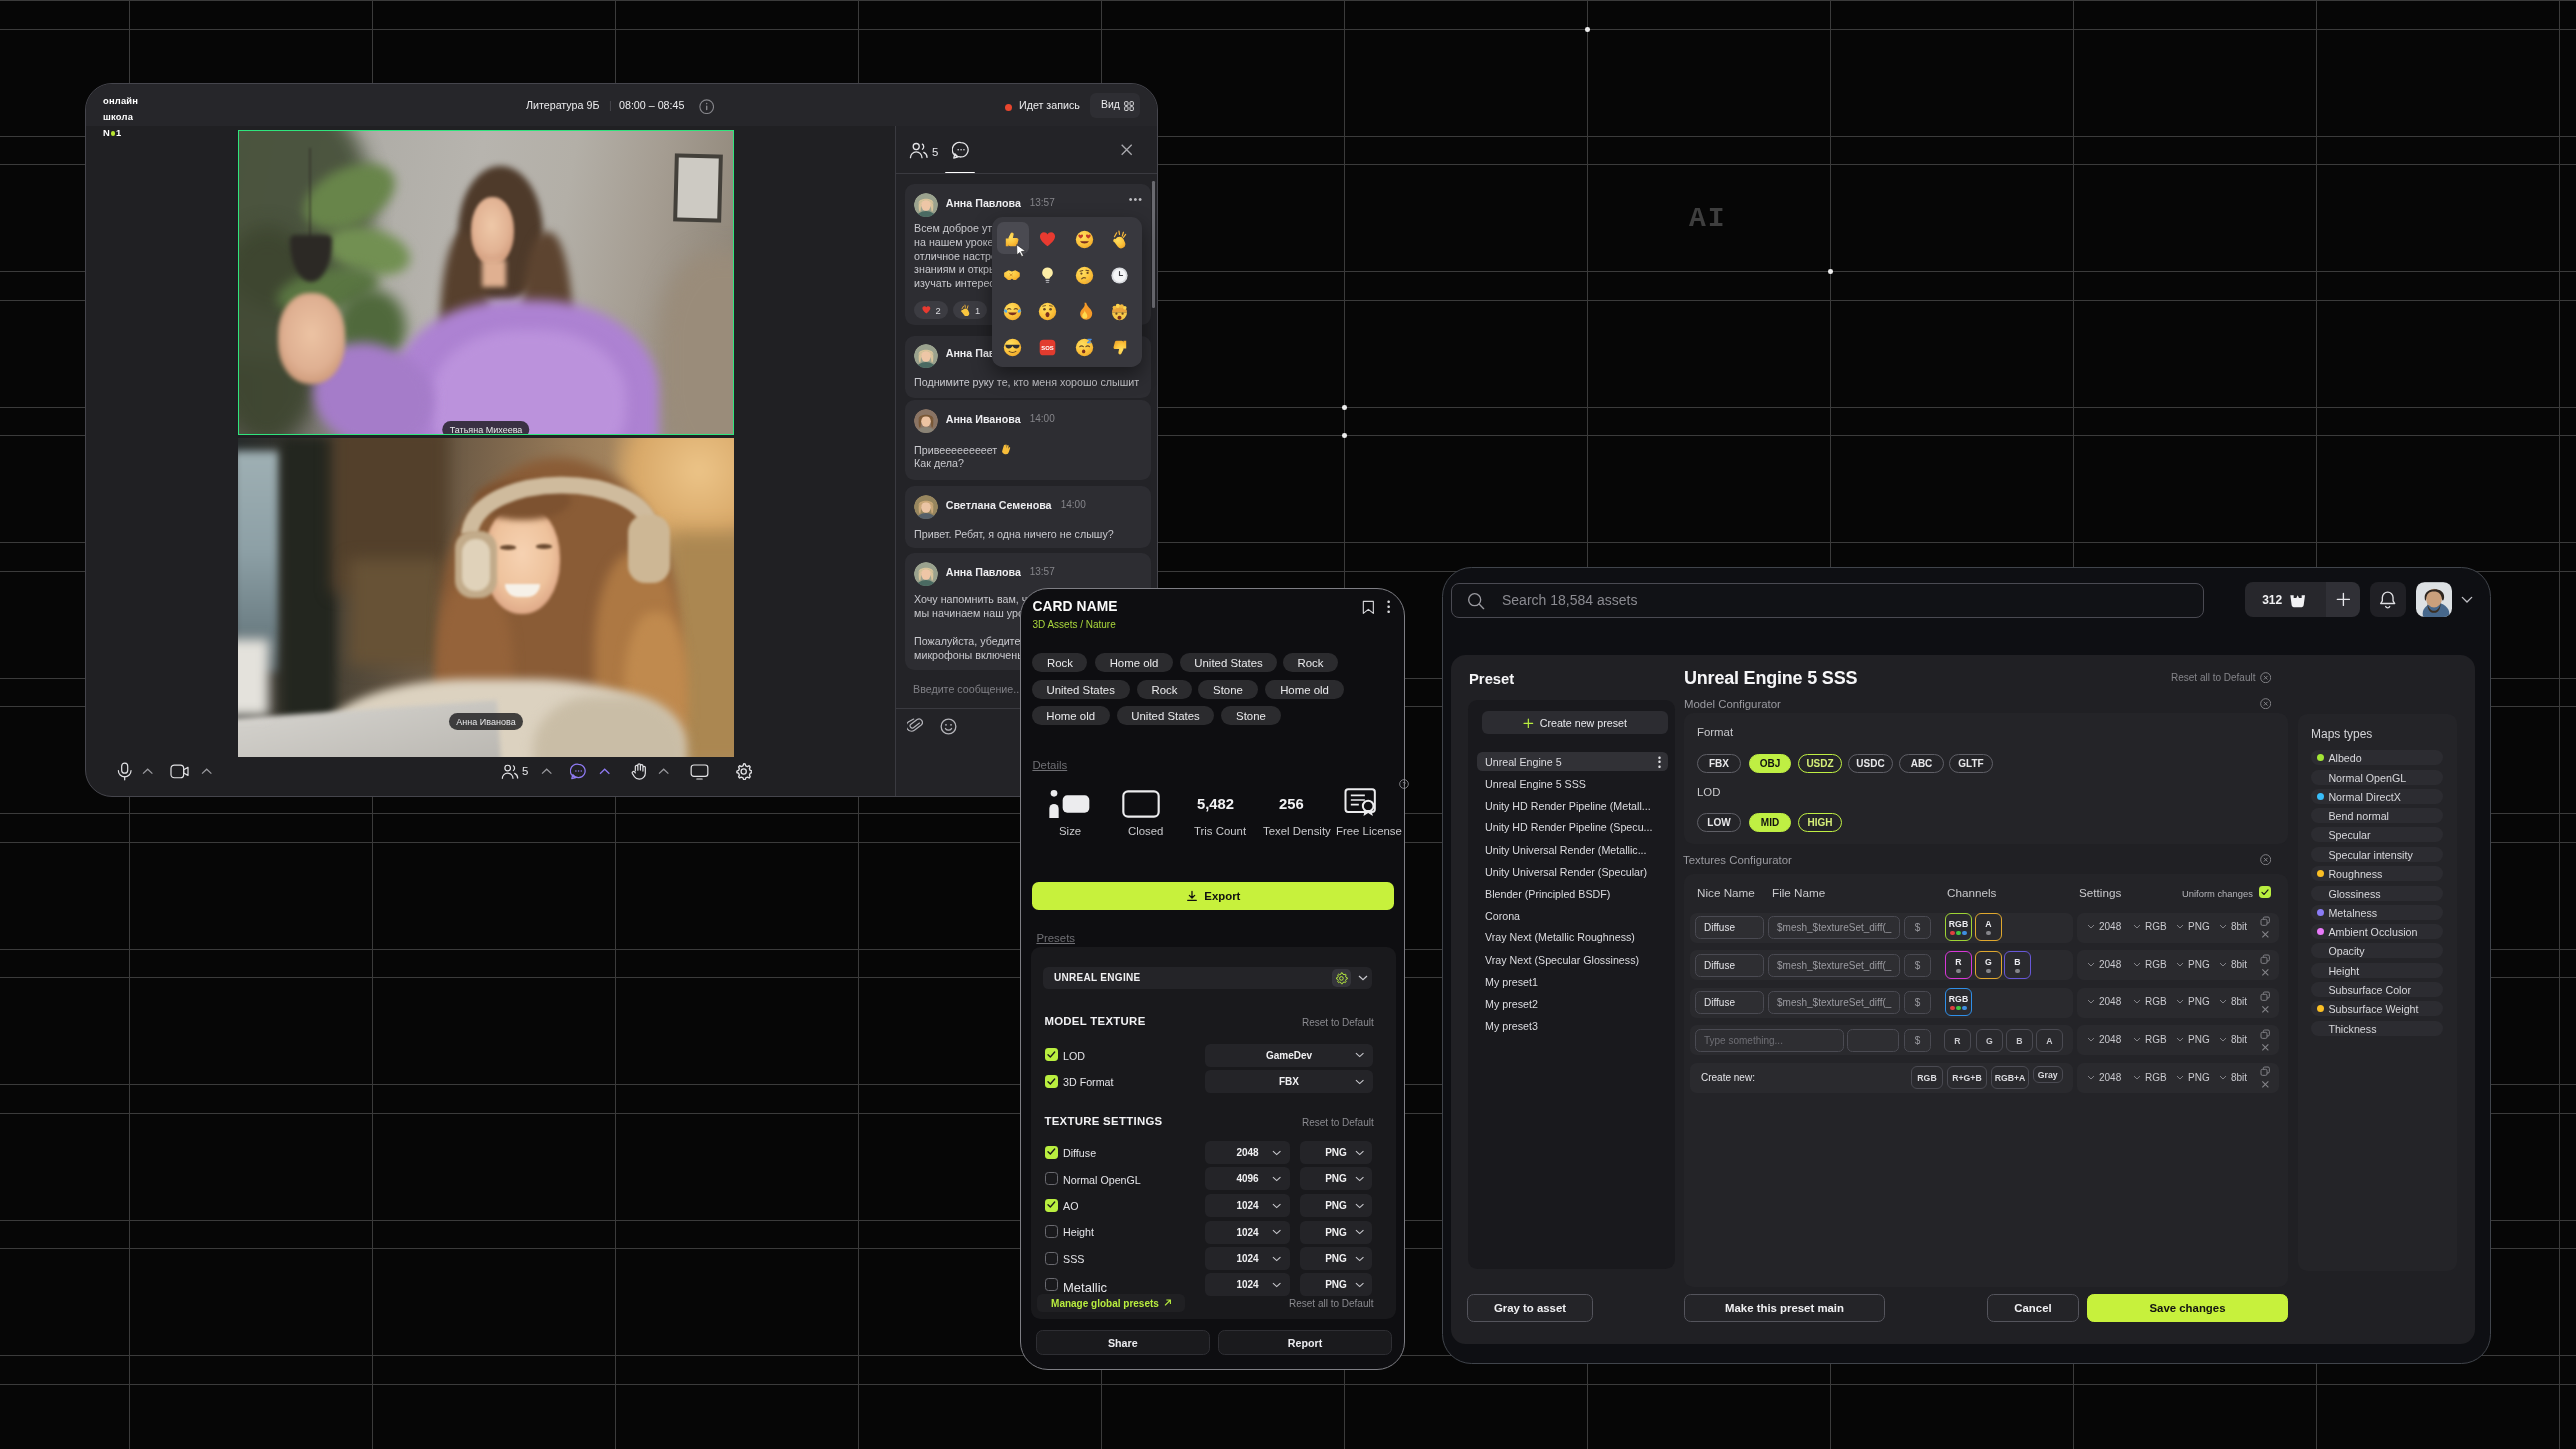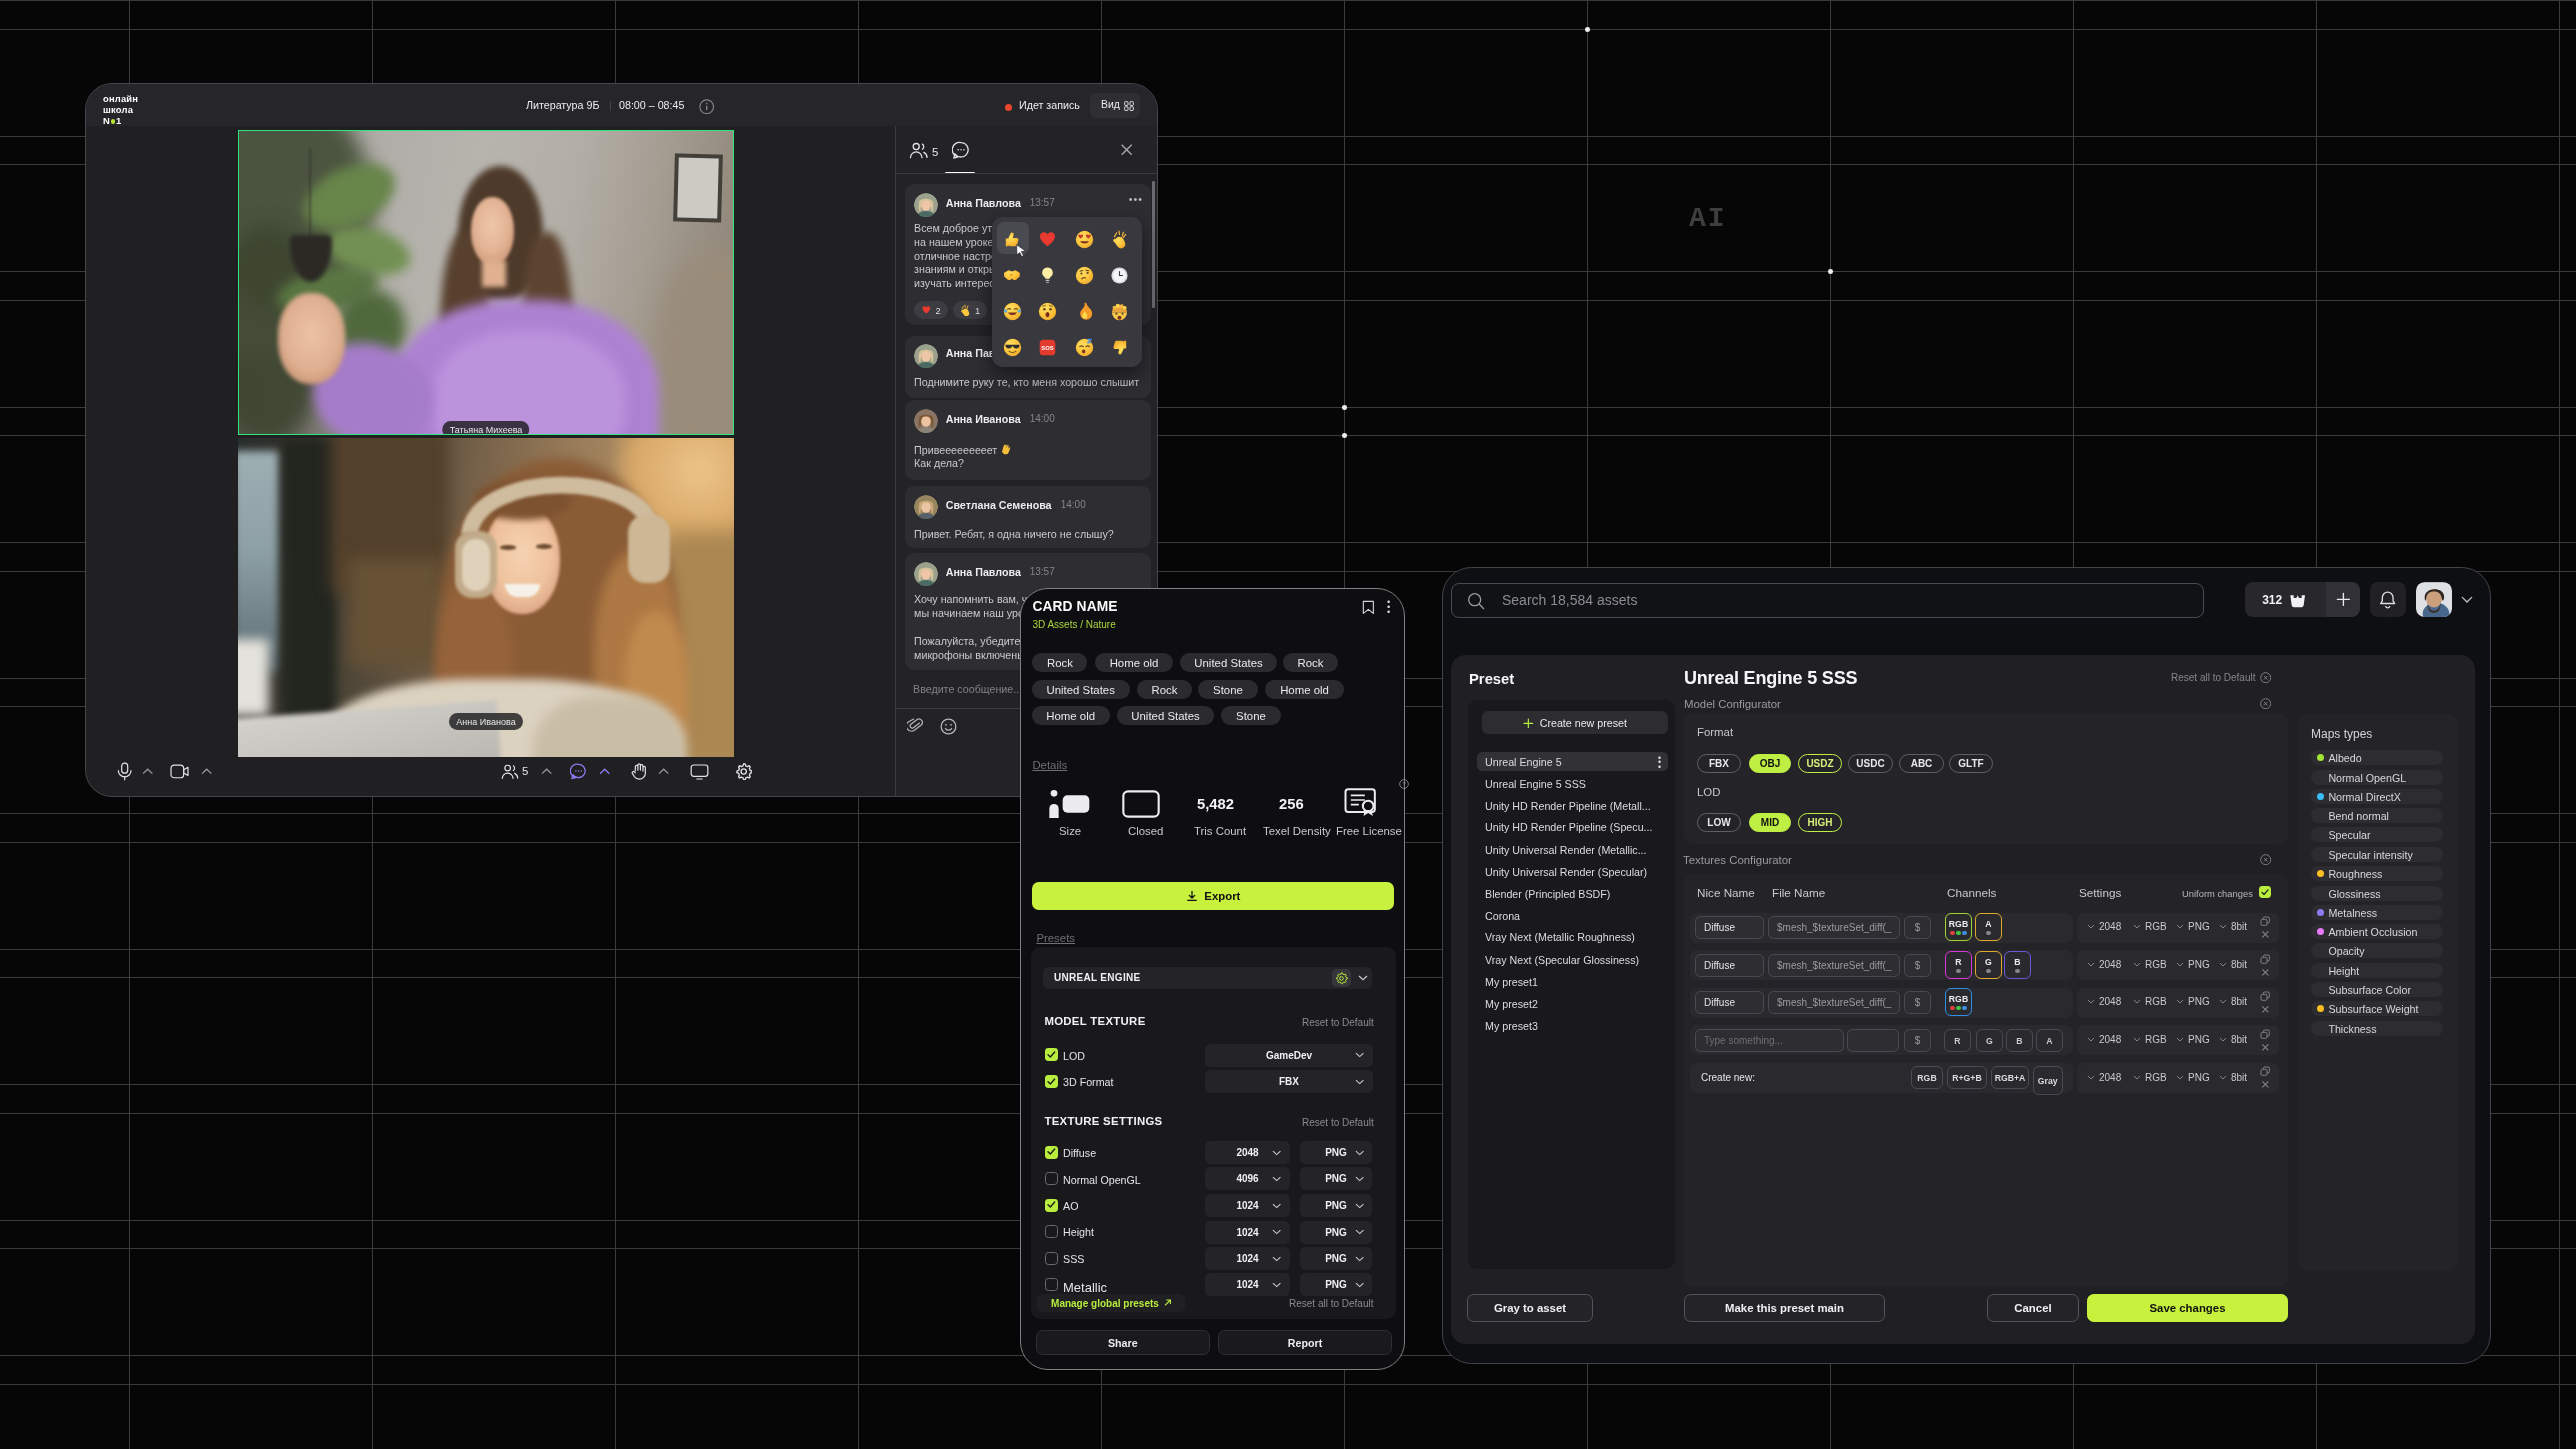--- a/index.html
+++ b/index.html
@@ -7,21 +7,21 @@
 body { font-family:"Liberation Sans", sans-serif; }
 .abs { position:absolute; }
 .gv { position:absolute; top:0; width:0.7px; height:1449px; background:#3b3b3b; }
 .gh { position:absolute; left:0; width:2576px; height:0.7px; background:#3b3b3b; }
 .gdot { position:absolute; width:4.7px; height:4.7px; border-radius:50%; background:#ececec; }
 #ai { position:absolute; left:1689px; top:203px; font-family:"Liberation Mono",monospace; font-size:28px; letter-spacing:2px; color:#3e3e3e; font-weight:bold; }
 svg { display:block; }
 
 #call { position:absolute; left:85px; top:83px; width:1073px; height:714px; background:#202023; border:0.7px solid #45454c; border-radius:27px; overflow:hidden; }
 #hdr { position:absolute; left:0; top:0; width:1073px; height:42px; background:#26262a; }
-#logo { position:absolute; left:17px; top:8.7px; color:#fff; font-size:9.4px; line-height:11px; font-weight:bold; letter-spacing:0.2px; }
+#logo { position:absolute; left:17px; top:8.7px; color:#fff; font-size:9.4px; line-height:16px; font-weight:bold; letter-spacing:0.2px; }
 #logo .dot { display:inline-block; width:4.7px; height:4.7px; border-radius:50%; background:#b8e32f; margin:0 0.7px; }
 .ht { position:absolute; top:14.8px; color:#ececee; font-size:10.7px; white-space:nowrap; }
 .video { position:absolute; left:152px; width:496px; overflow:hidden; }
 .vb { position:absolute; }
 .npill { position:absolute; background:rgba(22,22,24,0.78); border-radius:9.4px; color:#e8e8ea; font-size:9px; height:17px; padding:0 7.4px; display:flex; align-items:center; justify-content:center; white-space:nowrap; }
 
 #chat { position:absolute; left:809px; top:42px; width:264px; height:672px; border-left:0.7px solid #3a3a40; background:#232327; }
 .bubble { position:absolute; left:8.7px; width:246px; background:#2d2d32; border-radius:9.4px; }
 .avatar { position:absolute; left:9.4px; width:24px; height:24px; border-radius:50%; }
 .mname { position:absolute; left:41px; font-size:10.7px; font-weight:bold; color:#ededf0; }
@@ -867,21 +867,21 @@
 <div class="inp" style="left:396px;top:374px;width:52px;height:23px;"></div>
 <div class="inp" style="left:453px;top:374px;width:27px;height:23px;justify-content:center;padding-left:0;color:#9a9aa0;">$</div>
 <div class="cchip" style="left:493px;top:374px;width:27px;height:23px;border:0.9px solid #4a4a52;color:#c9c9ce;">R</div>
 <div class="cchip" style="left:525px;top:374px;width:27px;height:23px;border:0.9px solid #4a4a52;color:#c9c9ce;">G</div>
 <div class="cchip" style="left:555px;top:374px;width:27px;height:23px;border:0.9px solid #4a4a52;color:#c9c9ce;">B</div>
 <div class="cchip" style="left:585px;top:374px;width:27px;height:23px;border:0.9px solid #4a4a52;color:#c9c9ce;">A</div>
 <div class="abs" style="left:250px;top:417px;font-size:10px;color:#e4e4e8;">Create new:</div>
 <div class="cchip" style="left:460px;top:411px;width:32px;height:23px;border:0.9px solid #4a4a52;color:#dcdce0;">RGB</div>
 <div class="cchip" style="left:496px;top:411px;width:40px;height:23px;border:0.9px solid #4a4a52;color:#dcdce0;">R+G+B</div>
 <div class="cchip" style="left:540px;top:411px;width:38px;height:23px;border:0.9px solid #4a4a52;color:#dcdce0;">RGB+A</div>
-<div class="cchip" style="left:582px;top:411px;width:29.5px;height:29px;border:0.9px solid #4a4a52;color:#dcdce0;">Gray</div>
+<div class="cchip" style="left:582px;top:411px;width:29.5px;height:17px;border:0.9px solid #4a4a52;color:#dcdce0;">Gray</div>
 <div class="sdd" style="left:636px;top:266px;"><svg width="8" height="5.4" viewBox="0 0 12 8">
           <path d="M1.5 1.5 L6 6 L10.5 1.5" stroke="#85858a" stroke-width="1.5" fill="none"></path>
         </svg>2048</div>
 <div class="sdd" style="left:682px;top:266px;"><svg width="8" height="5.4" viewBox="0 0 12 8">
           <path d="M1.5 1.5 L6 6 L10.5 1.5" stroke="#85858a" stroke-width="1.5" fill="none"></path>
         </svg>RGB</div>
 <div class="sdd" style="left:725px;top:266px;"><svg width="8" height="5.4" viewBox="0 0 12 8">
           <path d="M1.5 1.5 L6 6 L10.5 1.5" stroke="#85858a" stroke-width="1.5" fill="none"></path>
         </svg>PNG</div>
 <div class="sdd" style="left:768px;top:266px;"><svg width="8" height="5.4" viewBox="0 0 12 8">

